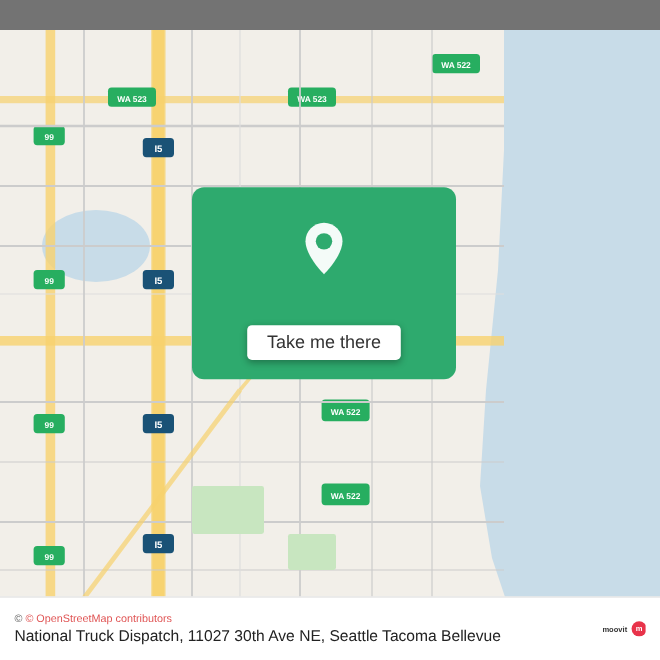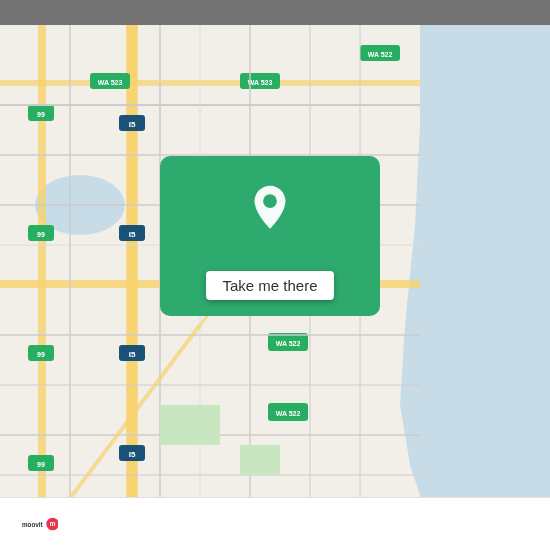--- a/index.html
+++ b/index.html
@@ -204,20 +204,28 @@
 
     <svg id="green-card-pin" viewBox="0 0 48 56" xmlns="http://www.w3.org/2000/svg">
       <path d="M24 2C14.06 2 6 10.06 6 20c0 14 18 32 18 32s18-18 18-32C42 10.06 33.94 2 24 2z" fill="white" opacity="0.95"></path>
       <circle cx="24" cy="20" r="8" fill="#2eaa6e"></circle>
     </svg>
 
     <button id="take-me-there-btn">Take me there</button>
   </div>
 
   <div id="bottom-bar">
+    <div id="bottom-left">
+      <span id="osm-attribution">
+        <span>©</span>
+        <a href="#" id="osm-link">© OpenStreetMap contributors</a>
+      </span>
+      <span id="location-text">National Truck Dispatch, 11027 30th Ave NE, Seattle
+Tacoma  Bellevue</span>
+    </div>
 
     <div id="moovit-logo">
       <svg id="moovit-logo-icon" viewBox="0 0 80 36" xmlns="http://www.w3.org/2000/svg">
 
         <circle cx="68" cy="18" r="14" fill="#e8334a"></circle>
         <text x="68" y="23" font-size="14" fill="white" text-anchor="middle" font-weight="bold">m</text>
 
         <text x="0" y="24" font-size="14" fill="#333" font-weight="bold" font-family="Arial">moovit</text>
       </svg>
     </div>

